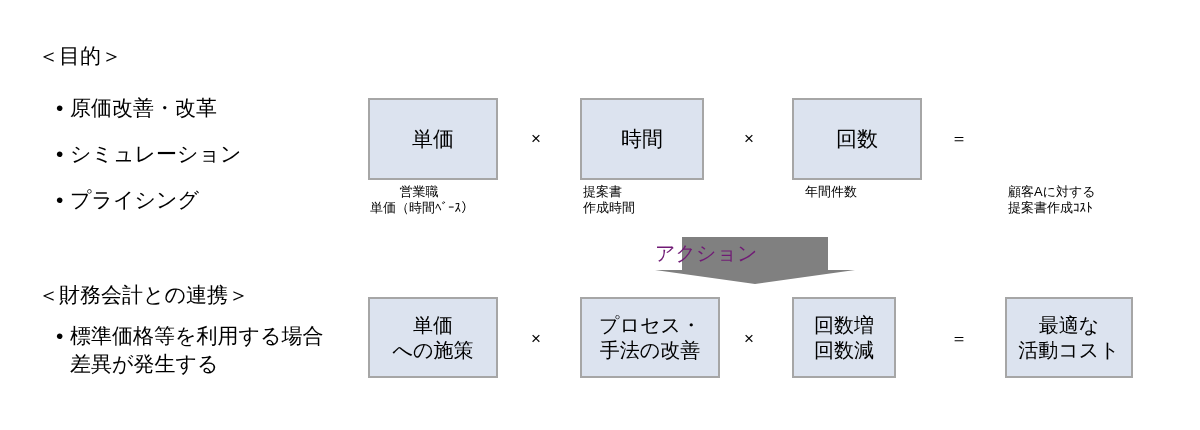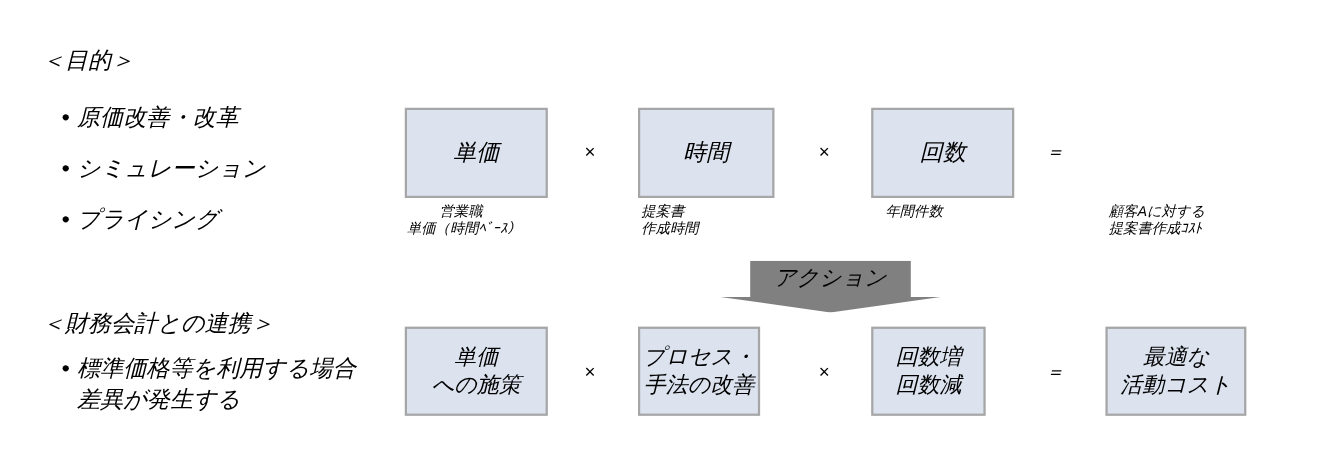--- a/index.html
+++ b/index.html
@@ -11,21 +11,20 @@
   body {
     font-family: "Liberation Sans", "DejaVu Sans", sans-serif;
     color: #000000;
   }
   #canvas {
     position: relative;
     width: 1200px;
     height: 430px;
     background: #ffffff;
     overflow: hidden;
-    font-style: italic;
   }
   .abs { position: absolute; }
 
   
   .section-head {
     font-size: 21px;
     line-height: 1.1;
     white-space: nowrap;
     letter-spacing: 0px;
   }
@@ -87,24 +86,23 @@
   .action-arrow {
     width: 200px;
     height: 47px;
   }
   .action-arrow svg { display: block; }
   .action-label {
     position: absolute;
     left: 0;
     top: 2px;
     width: 200px;
-    text-align: center;
     font-size: 20px;
     line-height: 28px;
-    color: #000000;
+    color: #701a75;
     pointer-events: none;
   }
 </style>
 </head>
 <body>
 
 <div id="canvas">
 
   <div class="abs section-head" style="left:38px; top:44px;">＜目的＞</div>
 
@@ -165,21 +163,21 @@
     <div class="action-label">アクション</div>
   </div>
 
   <div class="abs pbox small" style="left:368px; top:297px; width:130px; height:81px;">
     <span class="pbox-label">単価
 への施策</span>
   </div>
 
   <div class="abs op" style="left:524px; top:330px;">×</div>
 
-  <div class="abs pbox small" style="left:580px; top:297px; width:111px; height:81px;">
+  <div class="abs pbox small" style="left:580px; top:297px; width:140px; height:81px;">
     <span class="pbox-label">プロセス・
 手法の改善</span>
   </div>
 
   <div class="abs op" style="left:737px; top:330px;">×</div>
 
   <div class="abs pbox small" style="left:792px; top:297px; width:104px; height:81px;">
     <span class="pbox-label">回数増
 回数減</span>
   </div>

